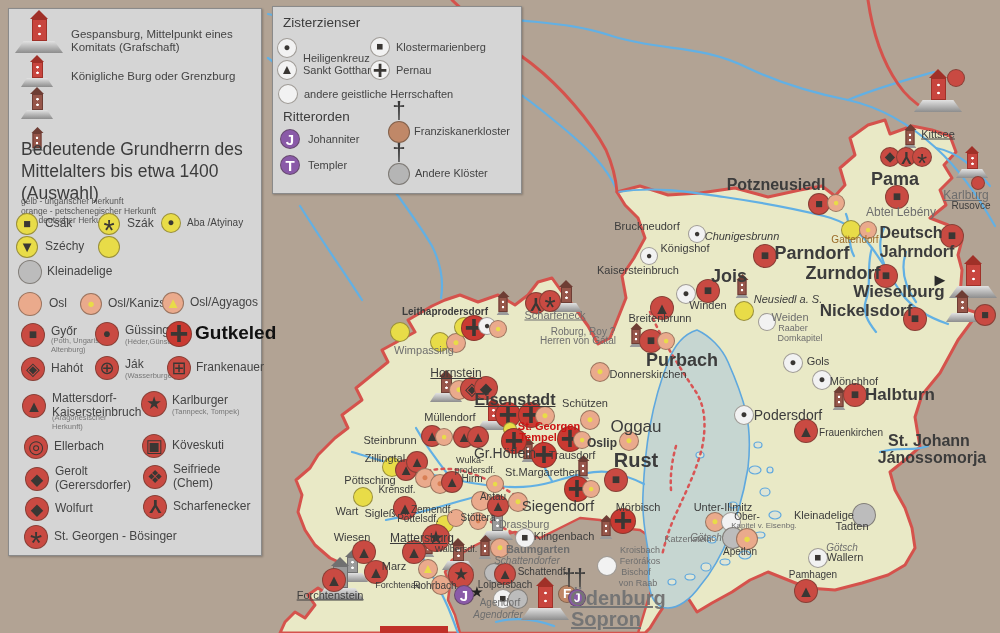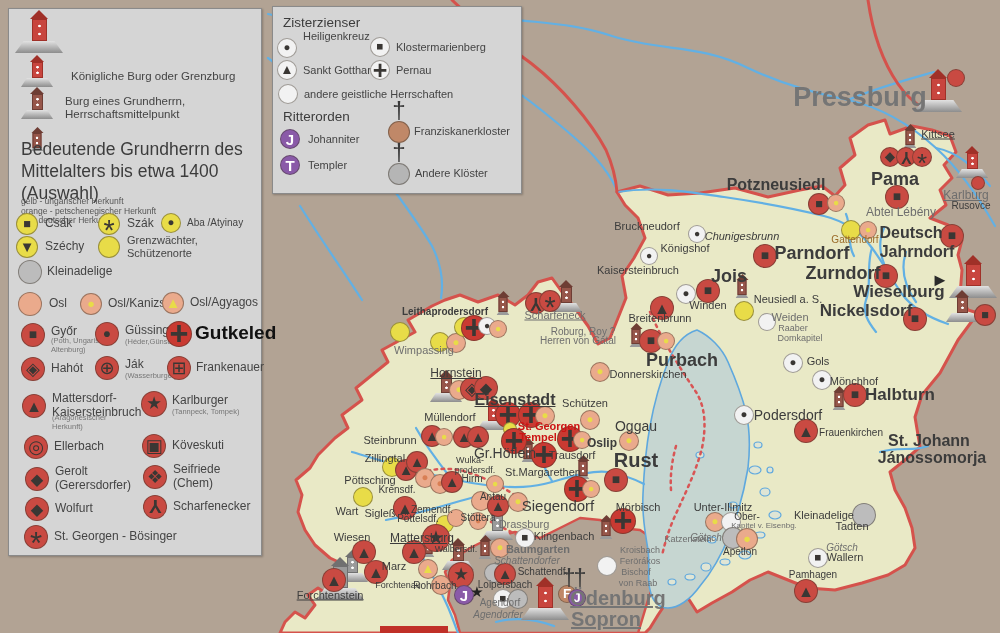--- a/index.html
+++ b/index.html
@@ -516,21 +516,20 @@
         <span class="g" style="color: rgb(58, 55, 52); font-size: 11.5px;">■</span>
       </div>
       <div class="sym" style="left: 806px; top: 591px; width: 24px; height: 24px; background: rgb(201, 74, 66); border: 1px solid rgba(60, 50, 40, 0.45);">
         <span class="g" style="color: rgb(58, 55, 52); font-size: 16.2px;">▲</span>
       </div>
       <div class="sym" style="left: 940px; top: 280px; width: 18px; height: 18px; background: transparent;">
         <span class="g" style="color: rgb(42, 42, 42); font-size: 18px;">►</span>
       </div>
     </div>
   <div id="labels-layer" class="layer">
-      <div class="lbl b cLt" style="left: 860px; top: 97px; font-size: 27px;">Pressburg</div>
       <div class="lbl b u cLt" style="left: 618px; top: 598px; font-size: 20px;">Ödenburg</div>
       <div class="lbl b u cLt" style="left: 606px; top: 619px; font-size: 20px;">Sopron</div>
       <div class="lbl b" style="left: 776px; top: 185px; font-size: 16px;">Potzneusiedl</div>
       <div class="lbl b" style="left: 895px; top: 179px; font-size: 18px;">Pama</div>
       <div class="lbl b" style="left: 911px; top: 233px; font-size: 16px;">Deutsch</div>
       <div class="lbl b" style="left: 917px; top: 252px; font-size: 16px;">Jahrndorf</div>
       <div class="lbl b" style="left: 812px; top: 253px; font-size: 18px;">Parndorf</div>
       <div class="lbl b" style="left: 843px; top: 273px; font-size: 18px;">Zurndorf</div>
       <div class="lbl b" style="left: 899px; top: 291px; font-size: 17px;">Wieselburg</div>
       <div class="lbl b" style="left: 866px; top: 310px; font-size: 17px;">Nickelsdorf</div>
@@ -544,31 +543,31 @@
       <div class="lbl u" style="left: 938px; top: 134px; font-size: 11px;">Kittsee</div>
       <div class="lbl u cGray" style="left: 966px; top: 195px; font-size: 12px;">Karlburg</div>
       <div class="lbl" style="left: 971px; top: 206px; font-size: 10px;">Rusovce</div>
       <div class="lbl cGray" style="left: 901px; top: 212px; font-size: 12px;">Abtei Lébény</div>
       <div class="lbl cOr" style="left: 855px; top: 240px; font-size: 10px;">Gattendorf</div>
       <div class="lbl" style="left: 647px; top: 226px; font-size: 11px;">Bruckneudorf</div>
       <div class="lbl i" style="left: 742px; top: 236px; font-size: 11px;">Chunigesbrunn</div>
       <div class="lbl" style="left: 685px; top: 248px; font-size: 11px;">Königshof</div>
       <div class="lbl" style="left: 638px; top: 270px; font-size: 11px;">Kaisersteinbruch</div>
       <div class="lbl" style="left: 708px; top: 305px; font-size: 11px;">Winden</div>
-      <div class="lbl" style="left: 788px; top: 299px; font-size: 11px;">Neusiedl a. S.</div>
+      <div class="lbl" style="left: 788px; top: 299px; font-size: 11px; font-style: italic;">Neusiedl a. S.</div>
       <div class="lbl cGray" style="left: 790px; top: 317px; font-size: 11px;">Weiden</div>
       <div class="lbl cGray" style="left: 793px; top: 328px; font-size: 9px;">Raaber</div>
       <div class="lbl cGray" style="left: 800px; top: 338px; font-size: 9px;">Domkapitel</div>
       <div class="lbl" style="left: 818px; top: 361px; font-size: 11px;">Gols</div>
       <div class="lbl" style="left: 854px; top: 381px; font-size: 11px;">Mönchhof</div>
       <div class="lbl" style="left: 788px; top: 415px; font-size: 14px;">Podersdorf</div>
       <div class="lbl" style="left: 660px; top: 318px; font-size: 11px;">Breitenbrunn</div>
       <div class="lbl" style="left: 648px; top: 374px; font-size: 11px;">Donnerskirchen</div>
       <div class="lbl" style="left: 585px; top: 403px; font-size: 11px;">Schützen</div>
-      <div class="lbl" style="left: 636px; top: 426px; font-size: 14px;">Oggau</div>
+      <div class="lbl" style="left: 636px; top: 426px; font-size: 17px;">Oggau</div>
       <div class="lbl b" style="left: 602px; top: 443px; font-size: 12px;">Oslip</div>
       <div class="lbl" style="left: 572px; top: 455px; font-size: 11px;">Trausdorf</div>
       <div class="lbl" style="left: 505px; top: 453px; font-size: 14px;">Gr.Höflein</div>
       <div class="lbl" style="left: 543px; top: 472px; font-size: 11px;">St.Margarethen</div>
       <div class="lbl b cRed" style="left: 549px; top: 426px; font-size: 11px;">St. Georgen</div>
       <div class="lbl b cRed" style="left: 538px; top: 437px; font-size: 11px;">Tempel</div>
       <div class="lbl" style="left: 638px; top: 507px; font-size: 11px;">Mörbisch</div>
       <div class="lbl" style="left: 558px; top: 505px; font-size: 15px;">Siegendorf</div>
       <div class="lbl cGray" style="left: 524px; top: 524px; font-size: 11px;">Drassburg</div>
       <div class="lbl" style="left: 564px; top: 536px; font-size: 11px;">Klingenbach</div>
@@ -624,37 +623,37 @@
     </div>
 
   <div id="legend-burgen" class="legend" style="left:8px;top:8px;width:252px;height:546px;">
       <div class="lg-item" style="left: 30px; top: 44px;">
         <div class="castle" style="left: 0px; top: 0px;">
           <div class="c-roof" style="border-left: 9.5px solid transparent; border-right: 9.5px solid transparent; border-bottom: 9px solid rgb(160, 48, 40);"></div>
           <div class="c-body" style="width: 15px; height: 22px; background: radial-gradient(circle at 50% 30%, rgb(255, 255, 255) 1px, transparent 1.6px), radial-gradient(circle at 50% 70%, rgb(255, 255, 255) 1px, transparent 1.6px) rgb(200, 69, 62); border: 1px solid rgb(160, 48, 40);"></div>
           <div class="c-base" style="width: 48px; height: 12px;"></div>
         </div>
       </div>
+      <div class="lg-text" style="left: 62px; top: 32px; font-size: 11.5px;">Gespansburg, Mittelpunkt eines
+Komitats (Grafschaft)</div>
       <div class="lg-item" style="left: 28px; top: 78px;">
         <div class="castle" style="left: 0px; top: 0px;">
           <div class="c-roof" style="border-left: 7.5px solid transparent; border-right: 7.5px solid transparent; border-bottom: 7px solid rgb(160, 48, 40);"></div>
           <div class="c-body" style="width: 11px; height: 16px; background: radial-gradient(circle at 50% 30%, rgb(255, 255, 255) 1px, transparent 1.6px), radial-gradient(circle at 50% 70%, rgb(255, 255, 255) 1px, transparent 1.6px) rgb(200, 69, 62); border: 1px solid rgb(160, 48, 40);"></div>
           <div class="c-base" style="width: 32px; height: 9px;"></div>
         </div>
       </div>
       <div class="lg-text" style="left: 62px; top: 68px; font-size: 11.5px;">Königliche Burg oder Grenzburg</div>
       <div class="lg-item" style="left: 28px; top: 110px;">
         <div class="castle" style="left: 0px; top: 0px;">
           <div class="c-roof" style="border-left: 7.5px solid transparent; border-right: 7.5px solid transparent; border-bottom: 7px solid rgb(110, 61, 52);"></div>
           <div class="c-body" style="width: 11px; height: 16px; background: radial-gradient(circle at 50% 30%, rgb(255, 255, 255) 1px, transparent 1.6px), radial-gradient(circle at 50% 70%, rgb(255, 255, 255) 1px, transparent 1.6px) rgb(150, 86, 74); border: 1px solid rgb(110, 61, 52);"></div>
           <div class="c-base" style="width: 32px; height: 9px;"></div>
         </div>
       </div>
-      <div class="lg-text" style="left: 56px; top: 99px; font-size: 11.5px;">Burg eines Grundherrn,
-Herrschaftsmittelpunkt</div>
       <div class="lg-item" style="left: 28px; top: 142px;">
         <div class="castle" style="left: 0px; top: 0px;">
           <div class="c-roof" style="border-left: 6.5px solid transparent; border-right: 6.5px solid transparent; border-bottom: 6px solid rgb(110, 61, 52);"></div>
           <div class="c-body" style="width: 9px; height: 15px; background: radial-gradient(circle at 50% 30%, rgb(255, 255, 255) 1px, transparent 1.6px), radial-gradient(circle at 50% 70%, rgb(255, 255, 255) 1px, transparent 1.6px) rgb(150, 86, 74); border: 1px solid rgb(110, 61, 52);"></div>
           <div class="c-base" style="width: 13px; height: 3px; background: rgb(154, 154, 154);"></div>
         </div>
       </div>
       <div class="lg-text" style="left: 12px; top: 163px; font-size: 17.5px; color: rgb(60, 60, 60); line-height: 1.25;">Bedeutende Grundherrn des
 Mittelalters bis etwa 1400  (Auswahl)</div>
       <div class="lg-text" style="left: 12px; top: 193px; font-size: 8.5px; color: rgb(85, 85, 85);">gelb - ungarischer Herkunft</div>
@@ -672,21 +671,20 @@
         <span class="g" style="color: rgb(58, 55, 52); font-size: 11.5px;">●</span>
       </div>
       <div class="lg-text" style="left: 178px; top: 214px; font-size: 10px; color: rgb(68, 68, 68);">Aba /Atyinay</div>
       <div class="sym" style="left: 18px; top: 238px; width: 22px; height: 22px; background: rgb(232, 220, 72); border: 1px solid rgba(60, 50, 40, 0.45);">
         <span class="g" style="color: rgb(58, 55, 52); font-size: 14.85px;">▼</span>
       </div>
       <div class="lg-text" style="left: 36px; top: 238px; font-size: 12px; color: rgb(68, 68, 68);">Széchy</div>
       <div class="sym" style="left: 100px; top: 238px; width: 22px; height: 22px; background: rgb(232, 220, 72); border: 1px solid rgba(60, 50, 40, 0.45);">
         <span class="g" style="color: rgb(58, 55, 52); font-size: 12.65px;"></span>
       </div>
-      <div class="lg-text" style="left: 118px; top: 238px; font-size: 11px; color: rgb(68, 68, 68);">Grenzwächter, Schützenorte</div>
       <div class="sym" style="left: 21px; top: 263px; width: 24px; height: 24px; background: rgb(188, 188, 188); border: 1px solid rgba(60, 50, 40, 0.45);">
         <span class="g" style="color: rgb(58, 55, 52); font-size: 13.8px;"></span>
       </div>
       <div class="lg-text" style="left: 38px; top: 263px; font-size: 12px; color: rgb(68, 68, 68);">Kleinadelige</div>
       <div class="sym" style="left: 21px; top: 295px; width: 24px; height: 24px; background: rgb(234, 170, 140); border: 1px solid rgba(60, 50, 40, 0.45);">
         <span class="g" style="color: rgb(58, 55, 52); font-size: 13.8px;"></span>
       </div>
       <div class="lg-text" style="left: 40px; top: 295px; font-size: 12px; color: rgb(68, 68, 68);">Osl</div>
       <div class="sym" style="left: 82px; top: 295px; width: 22px; height: 22px; background: rgb(234, 170, 140); border: 1px solid rgba(60, 50, 40, 0.45);">
         <span class="g" style="color: rgb(232, 220, 72); font-size: 12.65px;">●</span>
@@ -765,21 +763,21 @@
         <span class="g" style="color: rgb(58, 55, 52); transform: translateY(6.6px); font-size: 31.2px;">*</span>
       </div>
       <div class="lg-text" style="left: 45px; top: 528px; font-size: 12px; color: rgb(68, 68, 68);">St. Georgen - Bösinger</div>
     </div>
   <div id="legend-kirche" class="legend" style="left:272px;top:6px;width:248px;height:186px;">
       <div class="lg-text" style="left: 10px; top: 16px; font-size: 13.5px; color: rgb(60, 60, 60);">Zisterzienser</div>
       <div class="lg-text" style="left: 10px; top: 110px; font-size: 13.5px; color: rgb(60, 60, 60);">Ritterorden</div>
       <div class="sym" style="left: 14px; top: 41px; width: 20px; height: 20px; background: rgb(242, 242, 242); border: 1px solid rgba(60, 50, 40, 0.45);">
         <span class="g" style="color: rgb(58, 55, 52); font-size: 11.5px;">●</span>
       </div>
-      <div class="lg-text" style="left: 30px; top: 29px; font-size: 11px; color: rgb(68, 68, 68);">Heiligenkreuz</div>
+      <div class="lg-text" style="left: 30px; top: 51px; font-size: 11px; color: rgb(68, 68, 68);">Heiligenkreuz</div>
       <div class="sym" style="left: 107px; top: 40px; width: 20px; height: 20px; background: rgb(242, 242, 242); border: 1px solid rgba(60, 50, 40, 0.45);">
         <span class="g" style="color: rgb(58, 55, 52); font-size: 11.5px;">■</span>
       </div>
       <div class="lg-text" style="left: 123px; top: 40px; font-size: 11px; color: rgb(68, 68, 68);">Klostermarienberg</div>
       <div class="sym" style="left: 14px; top: 63px; width: 20px; height: 20px; background: rgb(242, 242, 242); border: 1px solid rgba(60, 50, 40, 0.45);">
         <span class="g" style="color: rgb(58, 55, 52); font-size: 13.5px;">▲</span>
       </div>
       <div class="lg-text" style="left: 30px; top: 63px; font-size: 11px; color: rgb(68, 68, 68);">Sankt Gotthard</div>
       <div class="sym" style="left: 107px; top: 63px; width: 20px; height: 20px; background: rgb(242, 242, 242); border: 1px solid rgba(60, 50, 40, 0.45);">
         <span class="g" style="color: rgb(58, 55, 52); font-weight: 900; font-size: 25px;">+</span>

